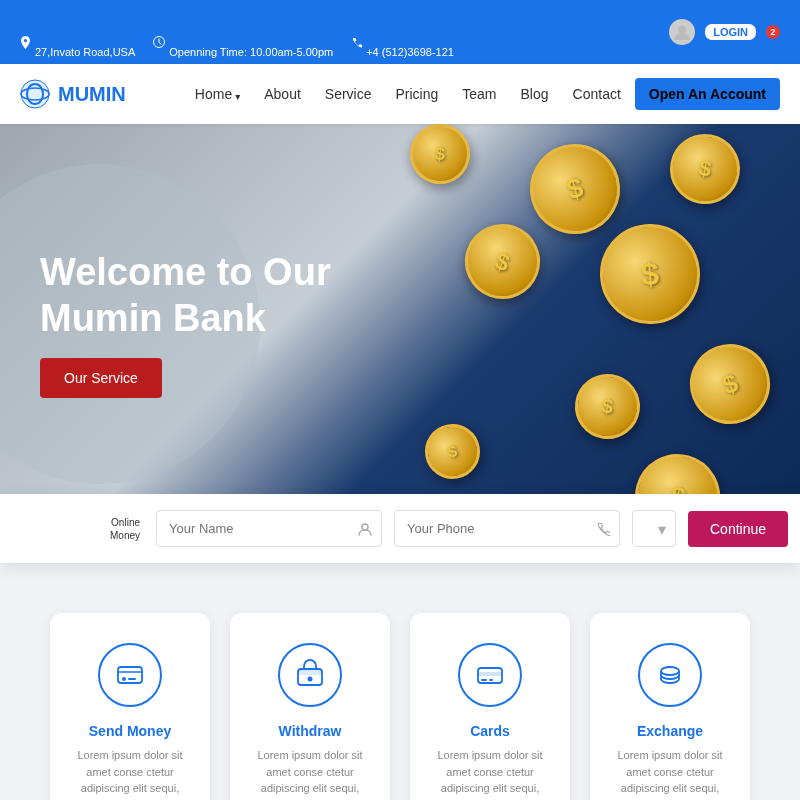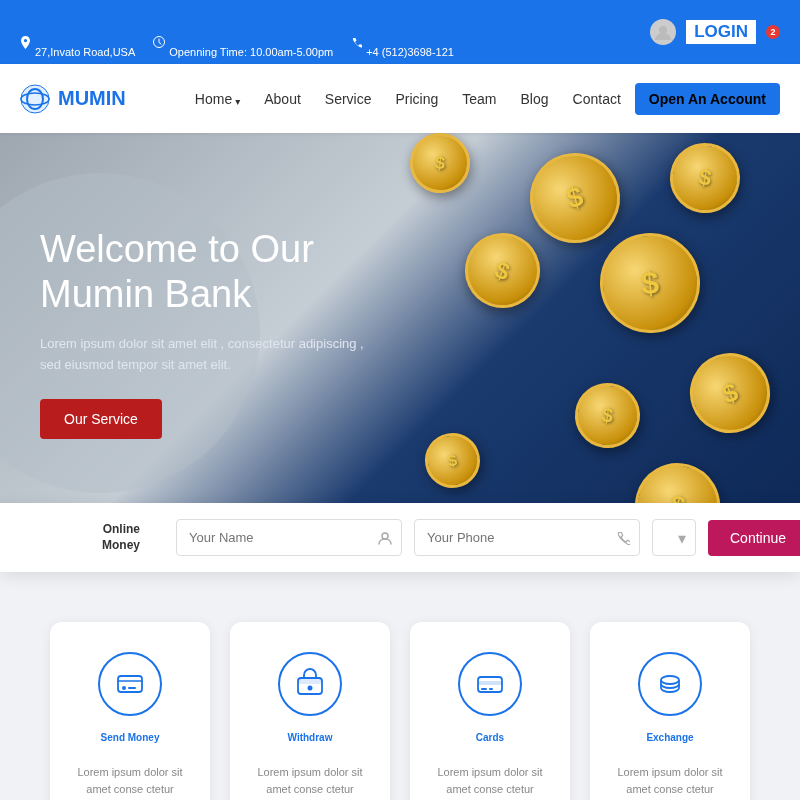--- a/index.html
+++ b/index.html
@@ -15,23 +15,23 @@
       align-items: center;
       justify-content: space-between;
     }
     .top-bar-left { display: flex; gap: 18px; align-items: center; }
     .top-bar-right { display: flex; align-items: center; gap: 10px; }
     .top-bar span { display: flex; align-items: center; gap: 4px; margin-top: 20px; }
     .login-btn {
       background: #fff;
       color: #1a73e8;
       border: none;
-      border-radius: 0;
+      border-radius: 7px;
       padding: 2px 8px;
-      font-size: 17px;
+      font-size: 11px;
       font-weight: bold;
       cursor: pointer;
       display: flex; align-items: center; gap: 4px;
     }
     .avatar-circle {
       width: 26px; height: 26px;
       border-radius: 50%;
       background: #ccc;
       overflow: hidden;
       display: flex; align-items: center; justify-content: center;
@@ -45,21 +45,21 @@
       display: flex; align-items: center; justify-content: center;
       font-weight: bold;
     }
 
     
     .navbar {
       background: #fff;
       display: flex;
       align-items: center;
       padding: 0 20px;
-      height: 69px;
+      height: 60px;
       box-shadow: 0 1px 4px rgba(0,0,0,0.08);
       position: relative;
       z-index: 10;
     }
     .logo { display: flex; align-items: center; gap: 8px; font-weight: bold; font-size: 20px; color: #1a73e8; }
     .logo-icon { width: 30px; height: 30px; }
     .nav-links { display: flex; gap: 4px; margin-left: auto; align-items: center; }
     .nav-links a {
       color: #333;
       text-decoration: none;
@@ -98,21 +98,21 @@
       z-index: 1;
     }
     .hero-content {
       position: relative;
       z-index: 2;
       padding: 60px 40px;
       max-width: 420px;
     }
     .hero-title {
       font-size: 38px;
-      font-weight: normal;
+      font-weight: bold;
       color: #fff;
       line-height: 1.2;
       margin-bottom: 16px;
     }
     .hero-desc {
       color: #e0e6f0;
       font-size: 13px;
       line-height: 1.6;
       margin-bottom: 24px;
     }
@@ -160,26 +160,26 @@
       background: #fff;
       display: flex;
       align-items: center;
       padding: 16px 60px;
       box-shadow: 0 4px 16px rgba(0,0,0,0.1);
       position: relative;
       z-index: 5;
       margin-top: -30px;
     }
     .online-money-label {
-      font-weight: bold;
-      font-size: 12px;
+      font-weight: normal;
+      font-size: 10px;
       color: #333;
       min-width: 80px;
       text-align: right;
-      margin-right: 36px;
+      margin-right: 16px;
       line-height: 1.3;
     }
     .form-row { display: flex; gap: 12px; align-items: center; flex: 1; }
     .form-input {
       border: 1px solid #ddd;
       border-radius: 4px;
       padding: 10px 36px 10px 12px;
       font-size: 13px;
       color: #999;
       flex: 1;
@@ -258,22 +258,22 @@
       border-radius: 50%;
       border: 2px solid #1a73e8;
       display: flex; align-items: center; justify-content: center;
       margin-bottom: 16px;
       background: #fff;
     }
     .service-icon-circle svg { width: 32px; height: 32px; }
     .service-title {
       color: #1a73e8;
       font-weight: bold;
-      font-size: 10px;
-      margin-bottom: 21px;
+      font-size: 14px;
+      margin-bottom: 8px;
     }
     .service-desc {
       color: #888;
       font-size: 11px;
       line-height: 1.5;
     }
 
     
   </style>
 </head>
@@ -349,21 +349,20 @@
     <div class="coin" style="width:80px;height:80px;font-size:26px;top:220px;right:30px;transform:rotate(-20deg);"></div>
     <div class="coin" style="width:65px;height:65px;font-size:20px;top:250px;right:160px;transform:rotate(8deg);"></div>
     <div class="coin" style="width:55px;height:55px;font-size:16px;top:300px;right:320px;transform:rotate(-10deg);"></div>
     <div class="coin" style="width:85px;height:85px;font-size:26px;top:330px;right:80px;transform:rotate(15deg);"></div>
     <div class="coin" style="width:60px;height:60px;font-size:18px;top:0px;right:330px;transform:rotate(5deg);"></div>
     <div class="coin" style="width:50px;height:50px;font-size:14px;top:380px;right:200px;transform:rotate(-8deg);"></div>
   </div>
 
   <div class="hero-content">
     <h1 class="hero-title">Welcome to Our Mumin Bank</h1>
-    <p class="hero-desc">Lorem ipsum dolor sit amet elit , consectetur adipiscing , sed eiusmod tempor sit amet elit.</p>
     <button class="hero-btn">Our Service</button>
   </div>
 </div>
 
 <div class="online-money-bar">
   <div class="online-money-label">
     Online<br>Money
   </div>
   <div class="form-row">
     <div class="input-wrap">

